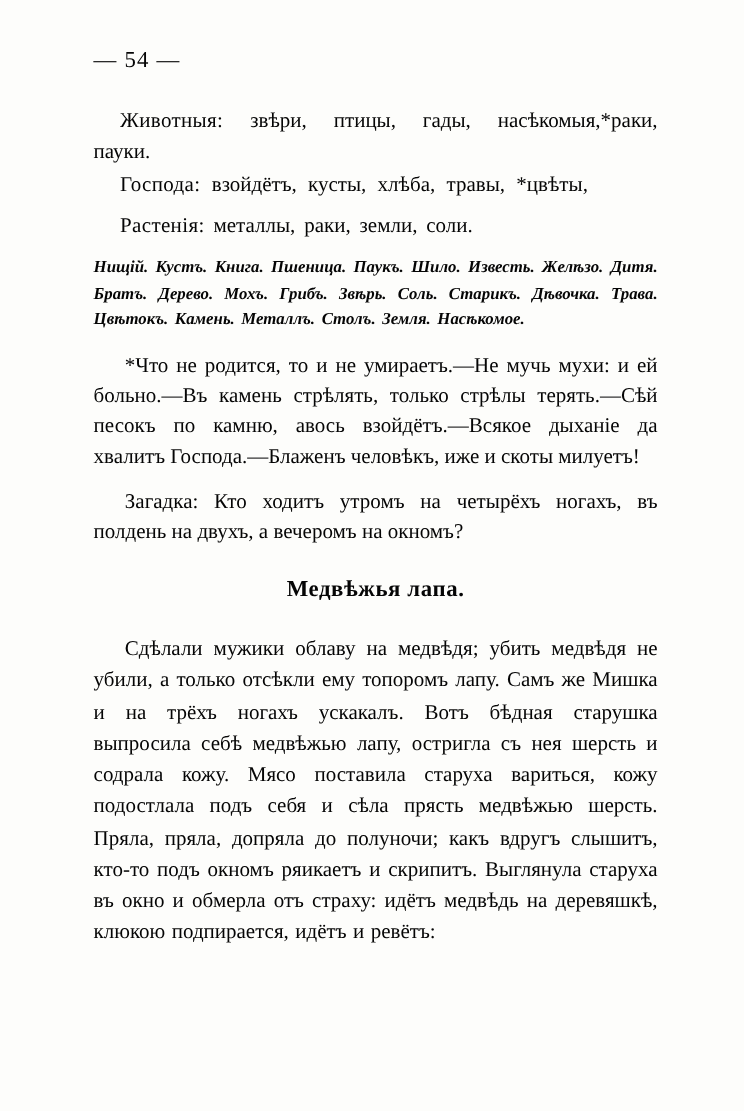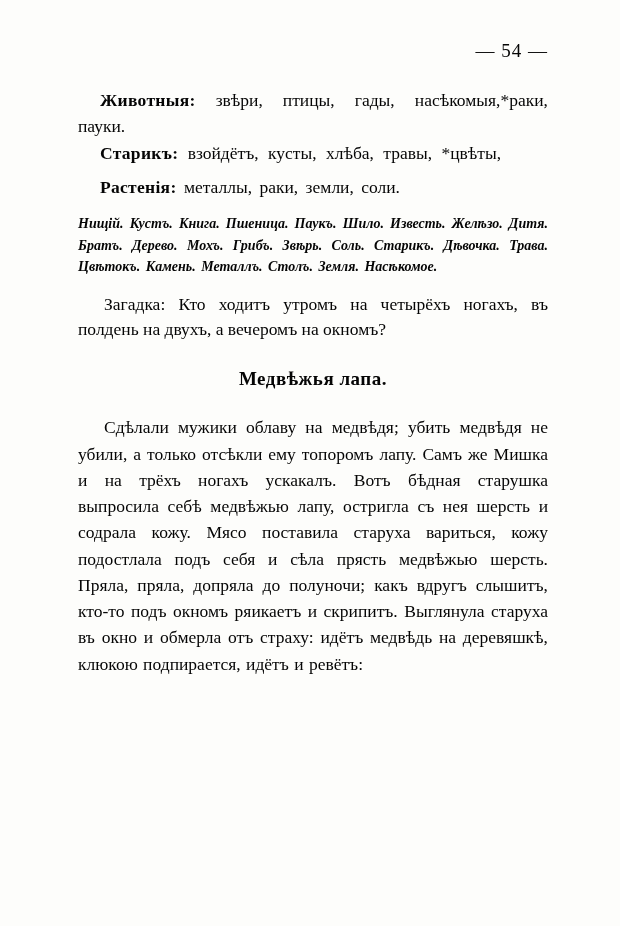--- a/index.html
+++ b/index.html
@@ -23,39 +23,39 @@
     background: #fdfdfb;
     overflow: hidden;
   }
   .content {
     position: absolute;
     left: 78px;
     top: 40px;
     width: 470px;
   }
   .page-number {
-    text-align: right;
+    text-align: left;
     font-size: 19px;
     letter-spacing: 1px;
     margin-bottom: 26px;
     font-family: "Liberation Serif", serif;
   }
   p {
     margin: 0;
     font-size: 17.5px;
     line-height: 1.47;
     text-align: justify;
     text-justify: inter-word;
   }
   .cat-line {
     margin-bottom: 2px;
     text-indent: 22px;
   }
   .cat-label {
-    font-weight: bold;
+    font-weight: normal;
     letter-spacing: 0.3px;
   }
   .cat-line.spread {
     word-spacing: 3px;
   }
   .cat-line.spread2 {
     word-spacing: 5px;
   }
   .wordlist {
     margin-top: 12px;
@@ -97,34 +97,35 @@
   <div class="content">
 
     <div class="page-number">— 54 —</div>
 
     <p class="cat-line spread2">
       <span class="cat-label">Животныя:</span>
       <span>звѣри, птицы, гады, насѣкомыя,*раки, пауки.</span>
     </p>
 
     <p class="cat-line spread2">
-      <span class="cat-label">Старикъ:</span>
+      <span class="cat-label">Господа:</span>
       <span>взойдётъ, кусты, хлѣба, травы, *цвѣты,</span>
     </p>
 
 
     <div class="grid-gap"></div>
 
     <p class="cat-line spread">
       <span class="cat-label">Растенія:</span>
       <span>металлы, раки, земли, соли.</span>
     </p>
 
     <p class="wordlist">Нищій. Кустъ. Книга. Пшеница. Паукъ. Шило. Известь. Желѣзо. Дитя. Братъ. Дерево. Мохъ. Грибъ. Звѣрь. Соль. Старикъ. Дѣвочка. Трава. Цвѣтокъ. Камень. Металлъ. Столъ. Земля. Насѣкомое.</p>
 
+    <p class="para tight">*Что не родится, то и не умираетъ.—Не мучь мухи: и ей больно.—Въ камень стрѣлять, только стрѣлы терять.—Сѣй песокъ по камню, авось взойдётъ.—Всякое дыханіе да хвалитъ Господа.—Блаженъ человѣкъ, иже и скоты милуетъ!</p>
 
     <p class="para tight">Загадка: Кто ходитъ утромъ на четырёхъ ногахъ, въ полдень на двухъ, а вечеромъ на окномъ?</p>
 
     <div class="section-title">Медвѣжья лапа.</div>
 
     <p class="story">Сдѣлали мужики облаву на медвѣдя; убить медвѣдя не убили, а только отсѣкли ему топоромъ лапу. Самъ же Мишка и на трёхъ ногахъ ускакалъ. Вотъ бѣдная старушка выпросила себѣ медвѣжью лапу, остригла съ нея шерсть и содрала кожу. Мясо поставила старуха вариться, кожу подостлала подъ себя и сѣла прясть медвѣжью шерсть. Пряла, пряла, допряла до полуночи; какъ вдругъ слышитъ, кто-то подъ окномъ ряикаетъ и скрипитъ. Выглянула старуха въ окно и обмерла отъ страху: идётъ медвѣдь на деревяшкѣ, клюкою подпирается, идётъ и ревётъ:</p>
 
   </div>
 </div>
 

